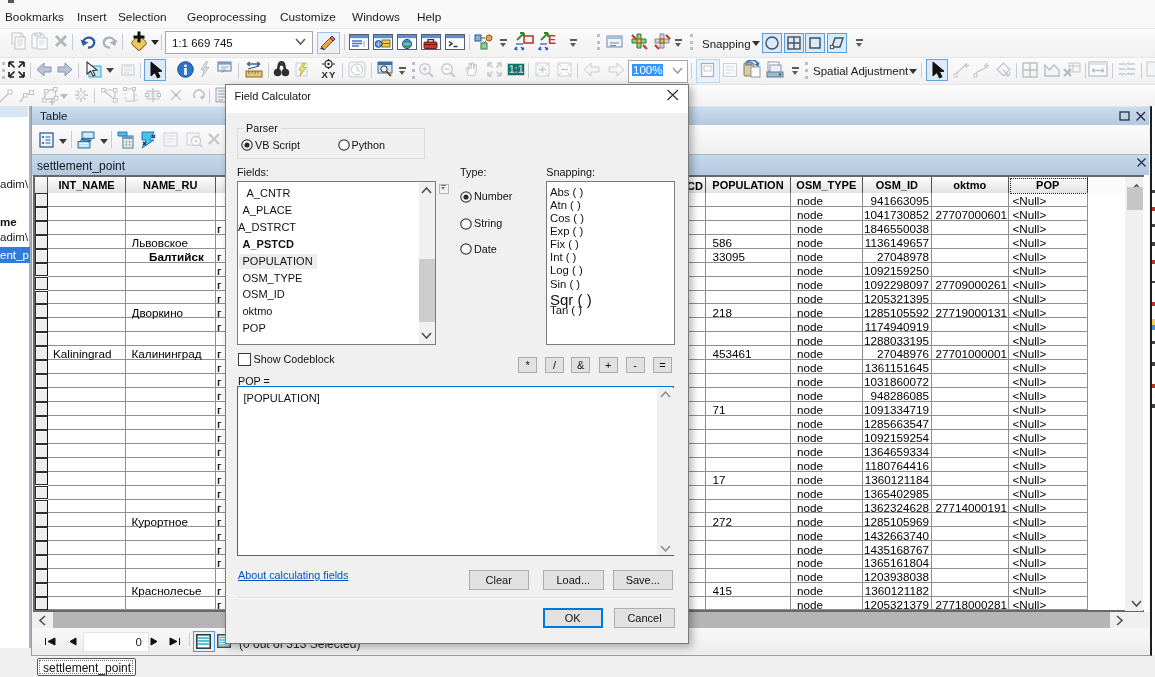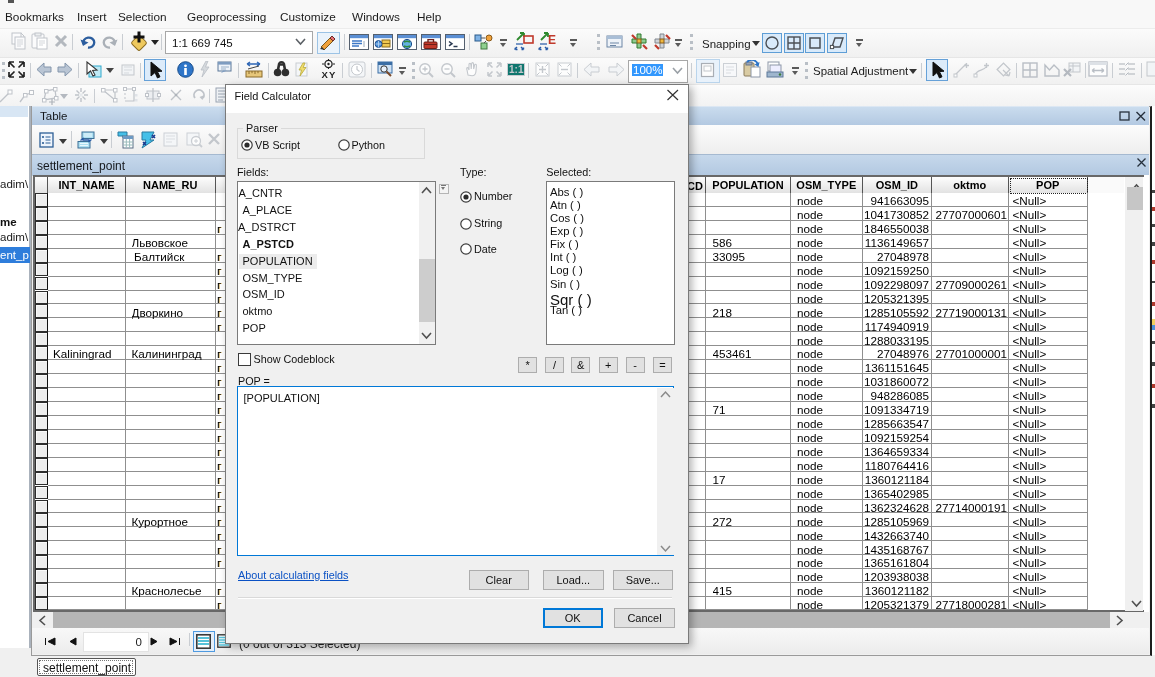--- a/index.html
+++ b/index.html
@@ -522,21 +522,21 @@
 <div class="abs" style="left:1012.5px;top:222.1px;width:72px;font-size:11.7px;color:#000;white-space:nowrap;overflow:hidden;">&lt;Null&gt;</div>
 <div class="abs" style="left:35px;top:234.8px;width:13.2px;height:13.9px;background:#ededed;border:1px solid #2e2e2e;border-right:1.6px solid #111;box-sizing:border-box;box-shadow:inset 1px 1px 0 #fafafa;"></div>
 <div class="abs" style="left:48.2px;top:247.7px;width:1039.7px;height:1px;background:#8f8f8f;"></div>
 <div class="abs" style="left:131.5px;top:236.0px;width:82px;font-size:11.7px;color:#000;white-space:nowrap;overflow:hidden;">Львовское</div>
 <div class="abs" style="left:712.5px;top:236.0px;width:76px;font-size:11.7px;color:#000;white-space:nowrap;overflow:hidden;">586</div>
 <div class="abs" style="left:797px;top:236.0px;width:60px;font-size:11.7px;color:#000;white-space:nowrap;overflow:hidden;">node</div>
 <div class="abs" style="left:863px;top:236.0px;width:66px;text-align:right;font-size:11.7px;color:#000;white-space:nowrap;overflow:hidden;">1136149657</div>
 <div class="abs" style="left:1012.5px;top:236.0px;width:72px;font-size:11.7px;color:#000;white-space:nowrap;overflow:hidden;">&lt;Null&gt;</div>
 <div class="abs" style="left:35px;top:248.7px;width:13.2px;height:13.9px;background:#ededed;border:1px solid #2e2e2e;border-right:1.6px solid #111;box-sizing:border-box;box-shadow:inset 1px 1px 0 #fafafa;"></div>
 <div class="abs" style="left:48.2px;top:261.6px;width:1039.7px;height:1px;background:#8f8f8f;"></div>
-<div class="abs" style="left:134px;top:249.9px;width:82px;font-size:11.7px;color:#000;white-space:nowrap;overflow:hidden;">Балтийск</div>
+<div class="abs" style="left:149px;top:249.9px;width:82px;font-size:11.7px;color:#000;white-space:nowrap;overflow:hidden;font-weight:bold;">Балтийск</div>
 <div class="abs" style="left:217px;top:249.9px;width:8px;text-shadow:0.7px 0 0 #cfa84a;font-size:11.7px;color:#000;white-space:nowrap;overflow:hidden;">г</div>
 <div class="abs" style="left:712.5px;top:249.9px;width:76px;font-size:11.7px;color:#000;white-space:nowrap;overflow:hidden;">33095</div>
 <div class="abs" style="left:797px;top:249.9px;width:60px;font-size:11.7px;color:#000;white-space:nowrap;overflow:hidden;">node</div>
 <div class="abs" style="left:863px;top:249.9px;width:66px;text-align:right;font-size:11.7px;color:#000;white-space:nowrap;overflow:hidden;">27048978</div>
 <div class="abs" style="left:1012.5px;top:249.9px;width:72px;font-size:11.7px;color:#000;white-space:nowrap;overflow:hidden;">&lt;Null&gt;</div>
 <div class="abs" style="left:35px;top:262.6px;width:13.2px;height:13.9px;background:#ededed;border:1px solid #2e2e2e;border-right:1.6px solid #111;box-sizing:border-box;box-shadow:inset 1px 1px 0 #fafafa;"></div>
 <div class="abs" style="left:48.2px;top:275.6px;width:1039.7px;height:1px;background:#8f8f8f;"></div>
 <div class="abs" style="left:217px;top:263.8px;width:8px;text-shadow:0.7px 0 0 #cfa84a;font-size:11.7px;color:#000;white-space:nowrap;overflow:hidden;">г</div>
 <div class="abs" style="left:797px;top:263.8px;width:60px;font-size:11.7px;color:#000;white-space:nowrap;overflow:hidden;">node</div>
 <div class="abs" style="left:863px;top:263.8px;width:66px;text-align:right;font-size:11.7px;color:#000;white-space:nowrap;overflow:hidden;">1092159250</div>
@@ -764,21 +764,21 @@
     <circle cx="6" cy="6" r="5.2" fill="#fff" stroke="#3a3a3a" stroke-width="1.2"></circle>
     <circle cx="6" cy="6" r="2.6" fill="#2b2b2b"></circle>
   </svg>
 <div class="abs" style="left:255px;top:138.5px;font-size:10.8px;color:#111;">VB Script</div>
 <svg class="ico" style="left:338px;top:138.5px" width="12" height="12" viewBox="0 0 12 12">
     <circle cx="6" cy="6" r="5.2" fill="#fff" stroke="#3a3a3a" stroke-width="1.2"></circle>
   </svg>
 <div class="abs" style="left:351.5px;top:138.5px;font-size:10.8px;color:#111;">Python</div>
 <div class="abs" style="left:237px;top:166px;font-size:10.8px;color:#111;">Fields:</div>
 <div class="abs" style="left:236.5px;top:181px;width:199px;height:164px;background:#fff;border:1px solid #7a7a7a;box-sizing:border-box;"></div>
-<div class="abs" style="left:238.5px;top:186.3px;height:15.4px;line-height:15.4px;padding:0 0;font-size:11px;color:#111;">A_CNTR</div>
+<div class="abs" style="left:238.5px;top:186.3px;height:15.4px;line-height:15.4px;padding:0 8px;font-size:11px;color:#111;">A_CNTR</div>
 <div class="abs" style="left:238.5px;top:203.2px;height:15.4px;line-height:15.4px;padding:0 4px;font-size:11px;color:#111;">A_PLACE</div>
 <div class="abs" style="left:226px;top:220.0px;height:15.4px;line-height:15.4px;padding:0 12px;font-size:11px;color:#111;">A_DSTRCT</div>
 <div class="abs" style="left:238.5px;top:236.9px;height:15.4px;line-height:15.4px;padding:0 4px;font-size:11px;color:#111;font-weight:bold;">A_PSTCD</div>
 <div class="abs" style="left:238.5px;top:253.7px;height:15.4px;line-height:15.4px;padding:0 4px;font-size:11px;color:#111; background:#ececec;">POPULATION</div>
 <div class="abs" style="left:238.5px;top:270.6px;height:15.4px;line-height:15.4px;padding:0 4px;font-size:11px;color:#111;">OSM_TYPE</div>
 <div class="abs" style="left:238.5px;top:287.4px;height:15.4px;line-height:15.4px;padding:0 4px;font-size:11px;color:#111;">OSM_ID</div>
 <div class="abs" style="left:238.5px;top:304.2px;height:15.4px;line-height:15.4px;padding:0 4px;font-size:11px;color:#111;">oktmo</div>
 <div class="abs" style="left:238.5px;top:321.1px;height:15.4px;line-height:15.4px;padding:0 4px;font-size:11px;color:#111;">POP</div>
 <div class="abs" style="left:418.5px;top:182px;width:16px;height:162px;background:#f0f0f0;"></div>
 <svg class="ico" style="left:421px;top:186px" width="11" height="10" viewBox="0 0 11 10">
@@ -798,21 +798,21 @@
   </svg>
 <div class="abs" style="left:474px;top:190px;font-size:10.8px;color:#111;">Number</div>
 <svg class="ico" style="left:460px;top:217.8px" width="12" height="12" viewBox="0 0 12 12">
     <circle cx="6" cy="6" r="5.2" fill="#fff" stroke="#3a3a3a" stroke-width="1.2"></circle>
   </svg>
 <div class="abs" style="left:474px;top:217.3px;font-size:10.8px;color:#111;">String</div>
 <svg class="ico" style="left:460px;top:243px" width="12" height="12" viewBox="0 0 12 12">
     <circle cx="6" cy="6" r="5.2" fill="#fff" stroke="#3a3a3a" stroke-width="1.2"></circle>
   </svg>
 <div class="abs" style="left:474px;top:242.5px;font-size:10.8px;color:#111;">Date</div>
-<div class="abs" style="left:546.3px;top:166px;font-size:10.8px;color:#111;">Selected:</div>
+<div class="abs" style="left:546.3px;top:166px;font-size:10.8px;color:#111;">Snapping:</div>
 <div class="abs" style="left:546.3px;top:181px;width:129px;height:164px;background:#fff;border:1px solid #7a7a7a;box-sizing:border-box;"></div>
 <div class="abs" style="left:550px;top:186.2px;font-size:11.3px;color:#111;">Abs ( )</div>
 <div class="abs" style="left:550px;top:199.2px;font-size:11.3px;color:#111;">Atn ( )</div>
 <div class="abs" style="left:550px;top:212.3px;font-size:11.3px;color:#111;">Cos ( )</div>
 <div class="abs" style="left:550px;top:225.3px;font-size:11.3px;color:#111;">Exp ( )</div>
 <div class="abs" style="left:550px;top:238.4px;font-size:11.3px;color:#111;">Fix ( )</div>
 <div class="abs" style="left:550px;top:251.4px;font-size:11.3px;color:#111;">Int ( )</div>
 <div class="abs" style="left:550px;top:264.4px;font-size:11.3px;color:#111;">Log ( )</div>
 <div class="abs" style="left:550px;top:277.5px;font-size:11.3px;color:#111;">Sin ( )</div>
 <div class="abs" style="left:550px;top:290.5px;font-size:15px;color:#111;">Sqr ( )</div>

